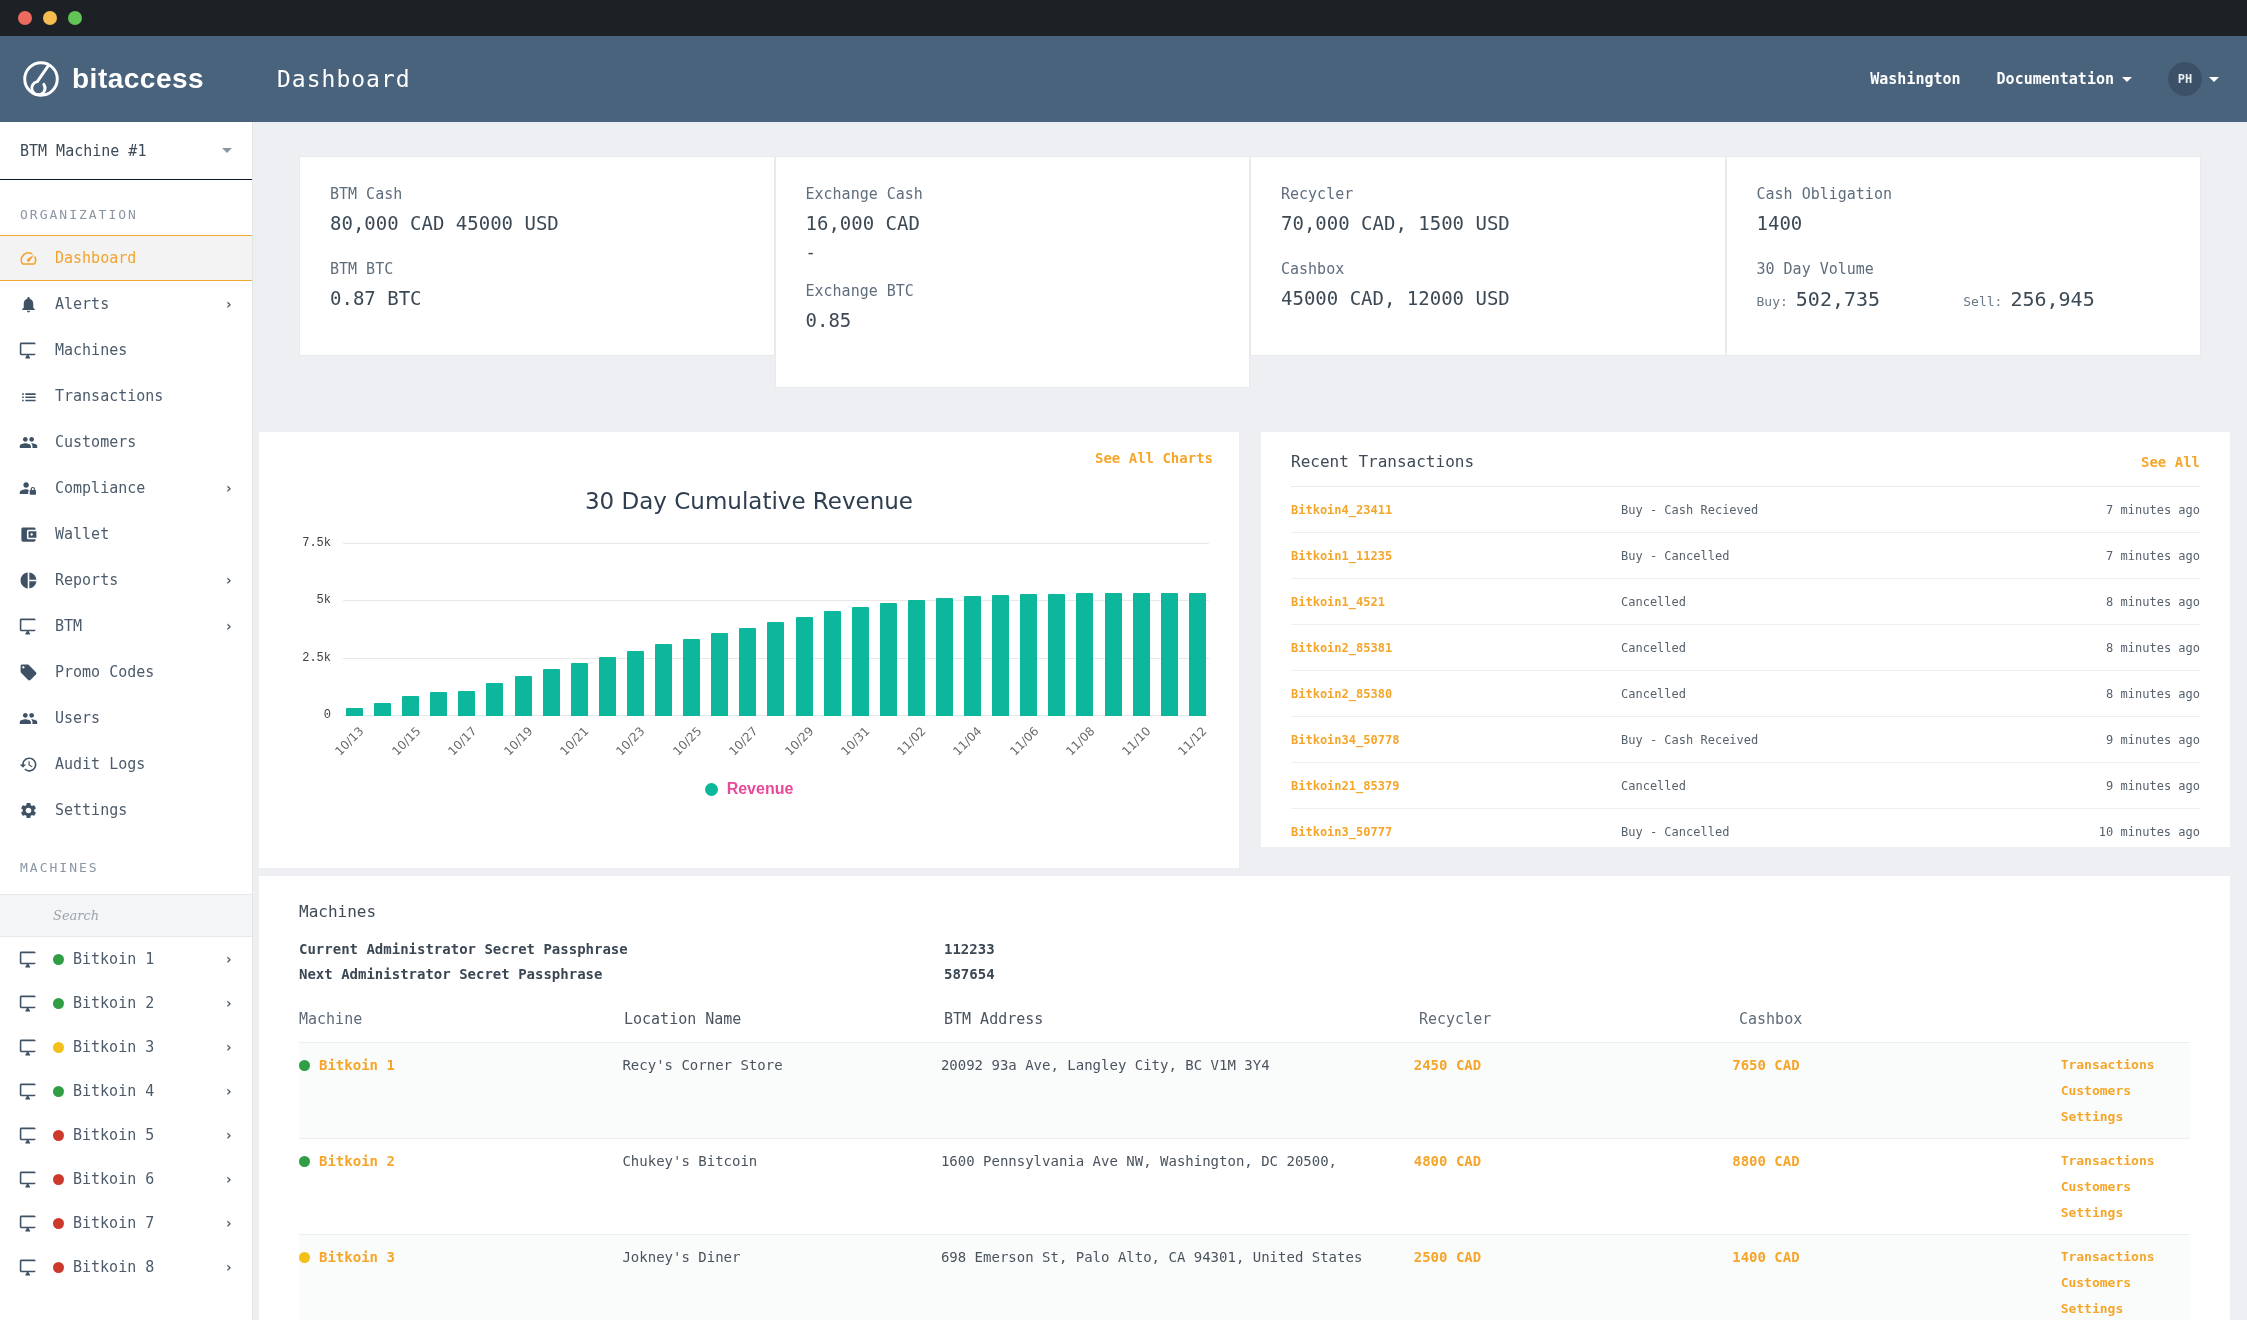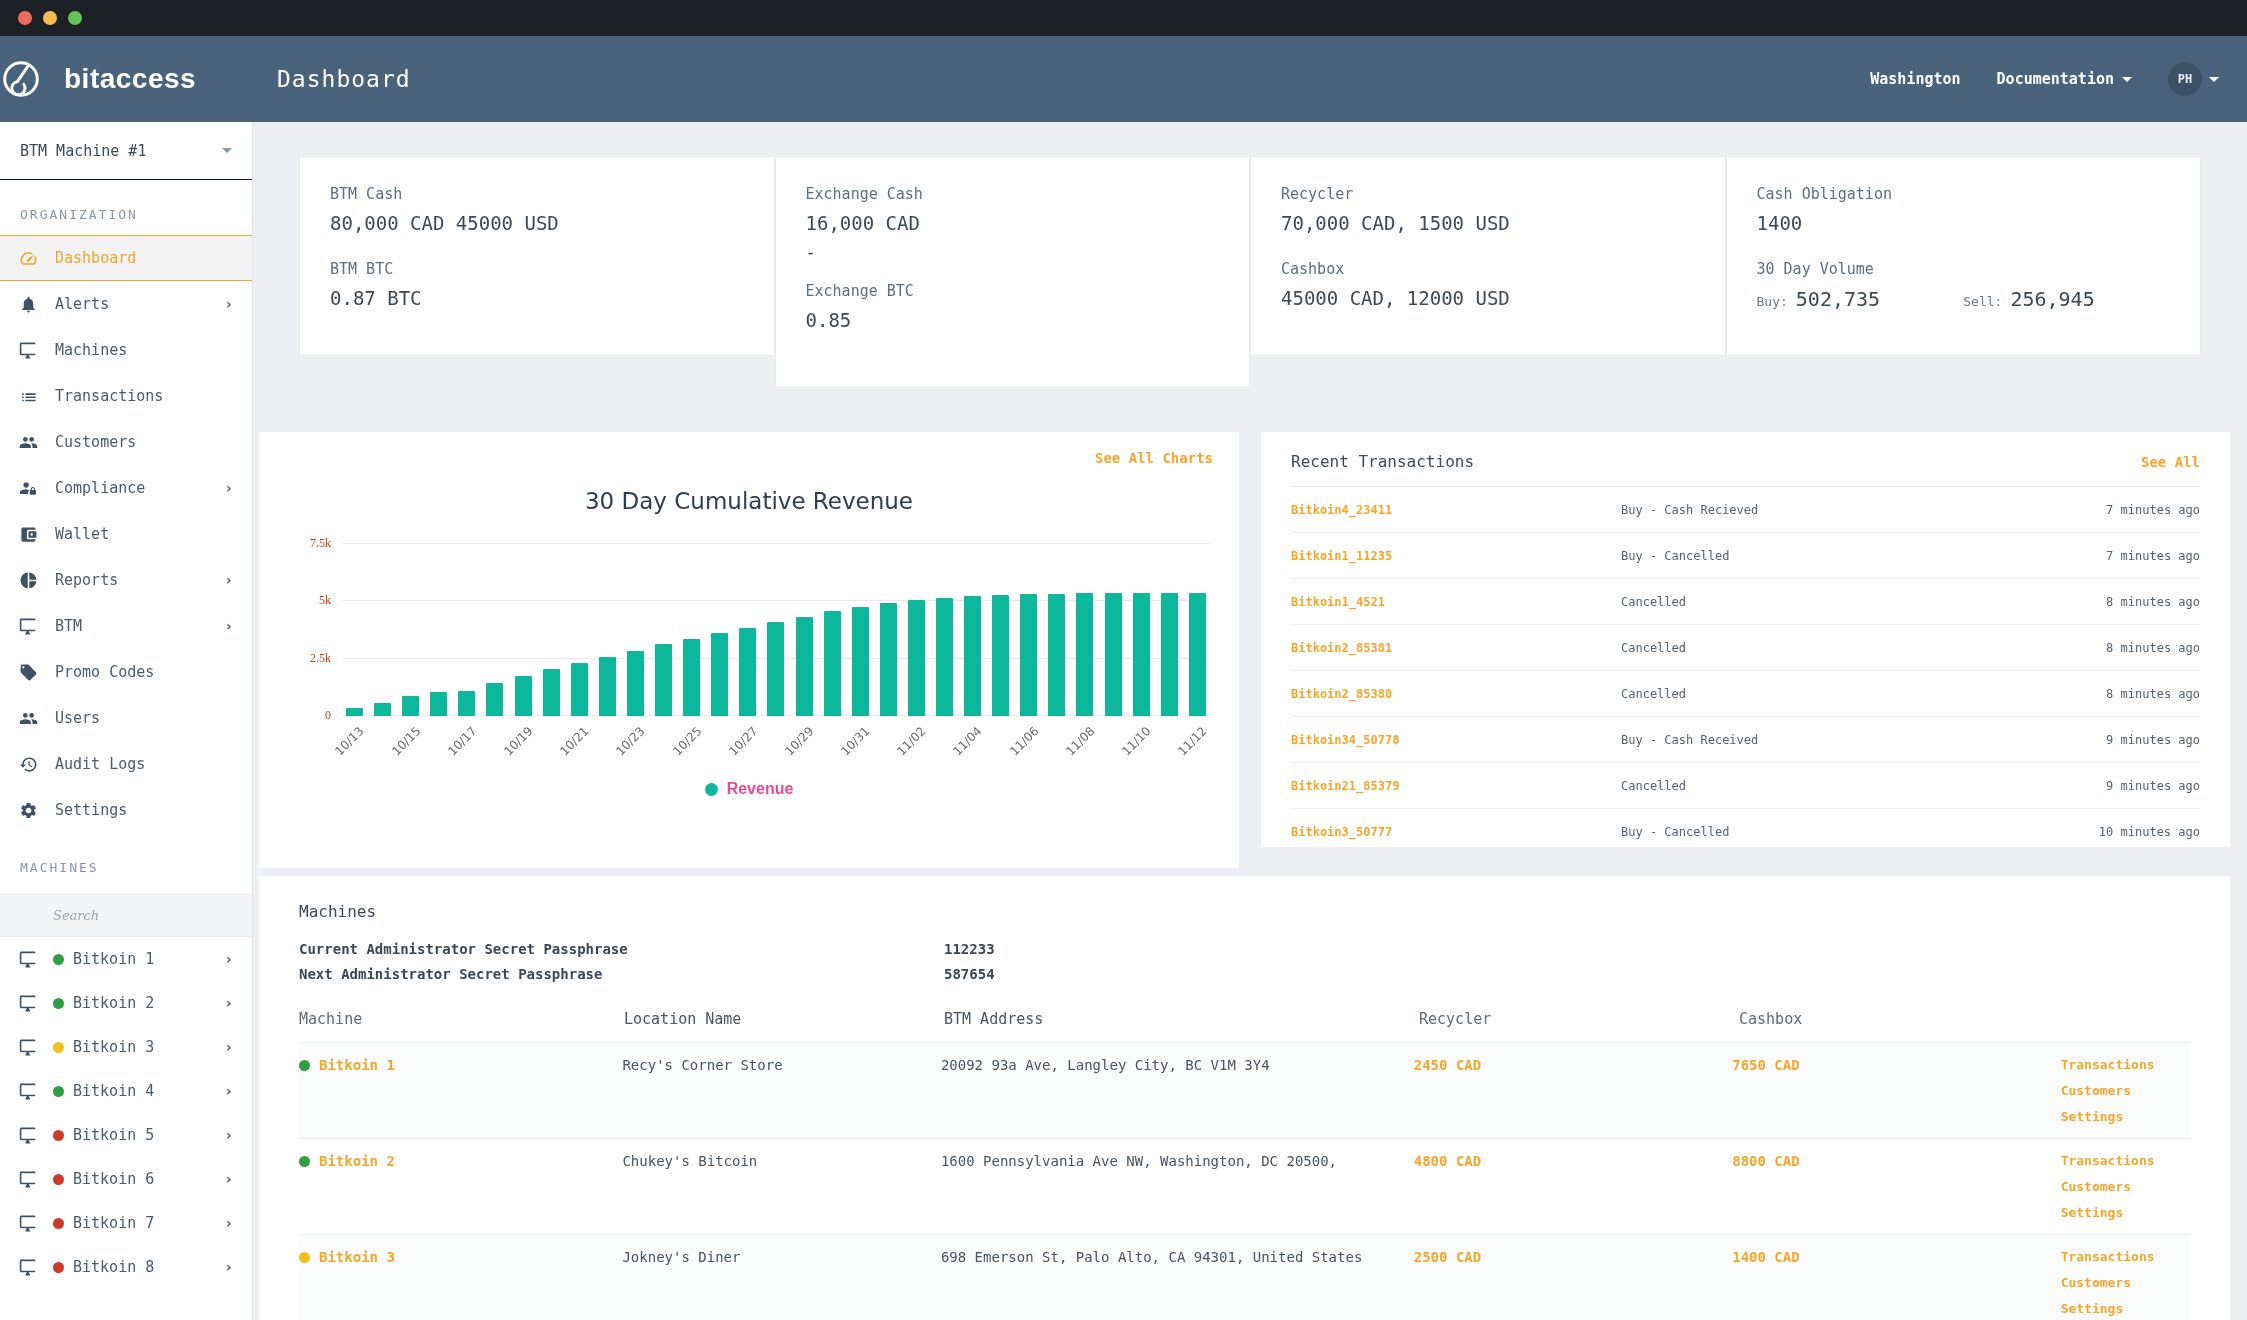--- a/index.html
+++ b/index.html
@@ -10,21 +10,21 @@
     color:#42505e;
   }
   
   .titlebar{height:36px;background:#1d2126;display:flex;align-items:center;padding-left:18px;gap:11px;}
   .tl-dot{width:14px;height:14px;border-radius:50%;}
   .tl-red{background:#ed6a5e;}
   .tl-yellow{background:#f5bd4f;}
   .tl-green{background:#61c454;}
   
   .appbar{height:86px;background:#4a637d;display:flex;align-items:center;color:#fff;}
-  .brand{width:253px;flex-shrink:0;display:flex;align-items:center;gap:22px;box-sizing:border-box;}
+  .brand{width:253px;flex-shrink:0;display:flex;align-items:center;gap:10px;padding-left:20px;box-sizing:border-box;}
   .brand-logo{width:42px;height:42px;}
   .brand-name{font-family:"Liberation Sans",sans-serif;font-size:28px;font-weight:bold;letter-spacing:.5px;}
   .page-title{font-size:23px;margin-left:24px;letter-spacing:1px;}
   .appbar-right{margin-left:auto;display:flex;align-items:center;gap:36px;padding-right:28px;font-size:15px;font-weight:bold;}
   .appbar-link{cursor:pointer;display:flex;align-items:center;gap:8px;}
   .caret{width:0;height:0;border:5px solid transparent;border-top-color:#fff;margin-top:5px;}
   .avatar-wrap{display:flex;align-items:center;gap:7px;}
   .avatar{width:34px;height:34px;border-radius:50%;background:#3c5168;display:flex;align-items:center;justify-content:center;font-size:12px;font-weight:bold;color:#e8edf2;}
   
   .layout{display:flex;height:1198px;}
@@ -62,21 +62,21 @@
   .vol-v{font-size:20px;color:#3c4954;}
   
   .panels-row{display:flex;gap:22px;margin:44px 17px 0 6px;align-items:flex-start;}
   .chart-card{width:980px;flex-shrink:0;background:#fff;height:436px;box-sizing:border-box;padding:18px 26px 0 26px;}
   .tx-card{flex:1;background:#fff;height:415px;box-sizing:border-box;padding:20px 30px 0 30px;}
   .see-all-charts{text-align:right;color:#f5a62a;font-weight:bold;font-size:14px;cursor:pointer;}
   .chart-title{text-align:center;font-family:"DejaVu Sans",sans-serif;font-size:23px;color:#2e3e50;margin-top:22px;}
   .chart-area{margin-top:30px;}
   .plot{position:relative;height:172px;margin-left:58px;margin-right:4px;}
   .gridline{position:absolute;left:0;right:0;height:1px;background:#e8e8e8;}
-  .gridlabel{position:absolute;right:calc(100% + 12px);transform:translateY(-50%);font-family:Liberation Serif, serif;font-size:12px;color:#c2410c;white-space:nowrap;}
+  .gridlabel{position:absolute;right:calc(100% + 12px);transform:translateY(-50%);font-family:Liberation Mono, monospace;font-size:12px;color:#404040;white-space:nowrap;}
   .bars{position:absolute;left:0;right:0;bottom:0;top:0;display:flex;align-items:flex-end;justify-content:space-between;padding:0 3px;}
   .bar{width:17px;border-radius:1px 1px 0 0;}
   .xaxis{display:flex;justify-content:space-between;margin-left:58px;margin-right:4px;padding:0 3px;height:62px;}
   .xslot{width:17px;position:relative;}
   .xslot span{position:absolute;top:8px;right:6px;font-family:"DejaVu Sans",sans-serif;font-size:12px;color:#6b6b6b;white-space:nowrap;transform:rotate(-45deg);transform-origin:top right;}
   .legend{display:flex;justify-content:center;align-items:center;gap:9px;margin-top:2px;cursor:pointer;}
   .legend-dot{width:13px;height:13px;border-radius:50%;}
   .legend-label{font-family:Liberation Sans, sans-serif;font-size:16px;font-weight:bold;color:#ec4899;}
   
   .tx-head{display:flex;justify-content:space-between;align-items:center;padding-bottom:15px;border-bottom:1px solid #e8eaec;}

